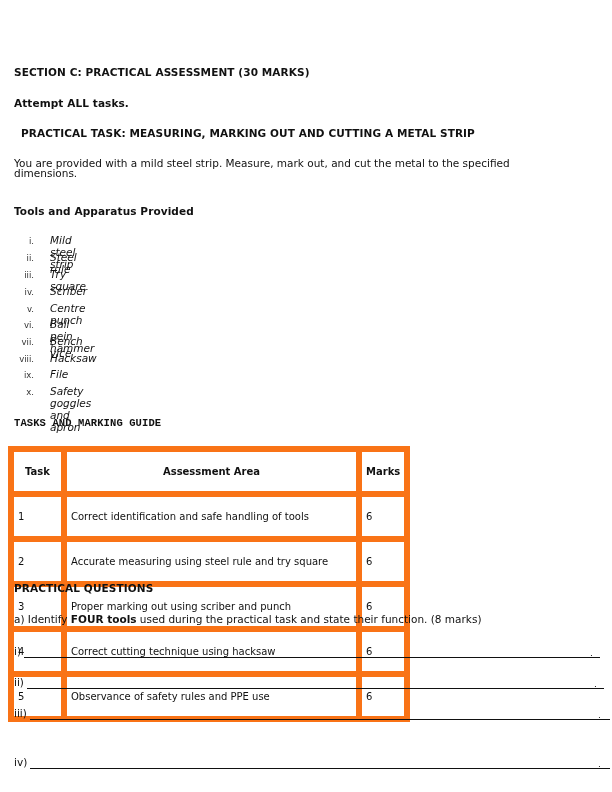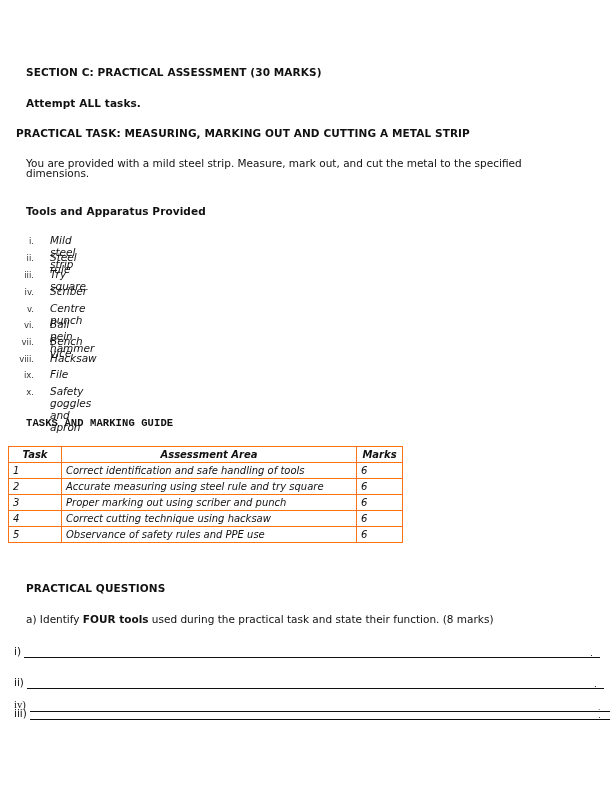--- a/index.html
+++ b/index.html
@@ -1,46 +1,46 @@
 <!DOCTYPE html>
 <html><head>
 <meta charset="utf-8">
 <style>
   html, body { margin: 0; padding: 0; background: #ffffff; }
   body {
     width: 612px; height: 792px; position: relative; overflow: hidden;
     font-family: "DejaVu Sans", sans-serif; color: #111111;
   }
-  .abs { position: absolute; white-space: nowrap; margin-left: 12px; }
+  .abs { position: absolute; white-space: nowrap; }
   .h { font-weight: bold; font-size: 10.5px; letter-spacing: 0.1px; }
   .p { font-size: 10.5px; text-align: right; }
   .list { position: absolute; left: 0; top: 234px; }
   .li { position: absolute; height: 17px; font-size: 10.5px; }
   .li .num { position: absolute; width: 34px; text-align: right; font-size: 8.5px; top: 2px; color: #333; }
   .li .txt { position: absolute; left: 50px; font-style: italic; }
   table.guide {
     position: absolute; left: 8px; top: 446px; border-collapse: collapse;
     font-size: 10px;
   }
   table.guide td, table.guide th {
-    border: 1px solid #f97316; padding: 0 4px; height: 15px; line-height: 15px; text-align: left; font-style: italic;
+    border: 6px solid #f97316; padding: 12px 4px; height: 15px; line-height: 15px; text-align: left;
   }
   table.guide th { font-weight: bold; text-align: center; }
   table.guide td.b { font-weight: bold; }
   .ansline { position: absolute; left: 14px; font-size: 10.5px; height: 16px; }
   .ansline .lab { position: absolute; left: 0; top: 0; }
   .ansline .rule { position: absolute; top: 12px; border-bottom: 1px solid #111; }
   .ansline .dot { position: absolute; top: 3px; font-size: 9px; }
 </style>
 </head>
 <body>
 
 <div class="abs h" style="left:14px; top:66px;">SECTION C: PRACTICAL ASSESSMENT (30 MARKS)</div>
 <div class="abs h" style="left:14px; top:97px;">Attempt ALL tasks.</div>
-<div class="abs h" style="left:4px; top:127px;">PRACTICAL TASK: MEASURING, MARKING OUT AND CUTTING A METAL STRIP</div>
+<div class="abs h" style="left:21px; top:127px;">PRACTICAL TASK: MEASURING, MARKING OUT AND CUTTING A METAL STRIP</div>
 <div class="abs p" style="left:14px; top:157px;">You are provided with a mild steel strip. Measure, mark out, and cut the metal to the specified</div>
 <div class="abs p" style="left:14px; top:167px;">dimensions.</div>
 
 <div class="abs h" style="left:14px; top:205px;text-align:right;">Tools and Apparatus Provided</div>
 
 <div class="list">
   <div class="li" style="top:0px;">
       <span class="num">i.</span>
       <span class="txt">Mild steel strip</span>
     </div>
@@ -138,17 +138,17 @@
 <div class="ansline" style="top:676px; width:585px;">
   <span class="lab">ii)</span>
   <span class="rule" style="left:13px; width:577px;"></span>
   <span class="dot" style="left:580px;">.</span>
 </div>
 <div class="ansline" style="top:707px; width:585px;">
   <span class="lab">iii)</span>
   <span class="rule" style="left:16px; width:580px;"></span>
   <span class="dot" style="left:584px;">.</span>
 </div>
-<div class="ansline" style="top:699px; width:585px;font-family:Liberation Serif, serif;">
+<div class="ansline" style="top:756px; width:585px;">
   <span class="lab">iv)</span>
   <span class="rule" style="left:16px; width:580px;"></span>
   <span class="dot" style="left:584px;">.</span>
 </div>
 
 </body></html>

